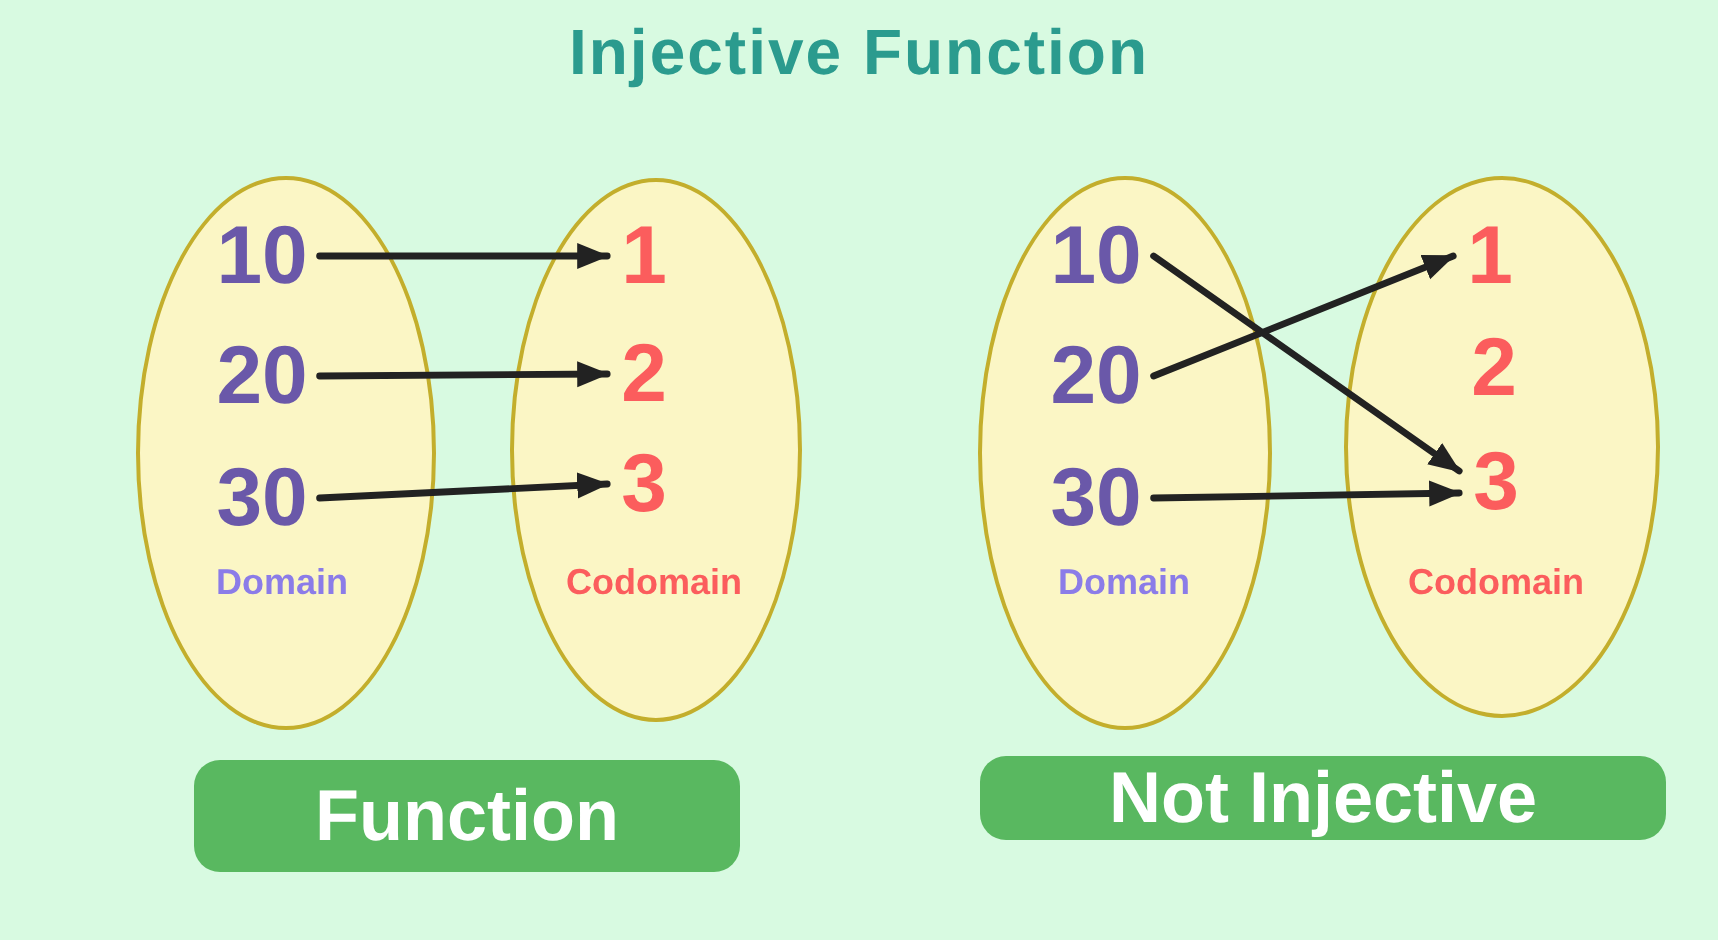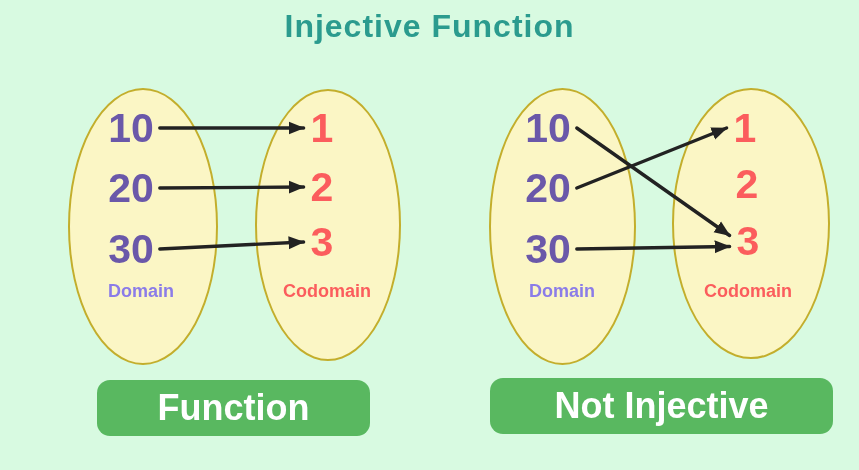--- a/index.html
+++ b/index.html
@@ -58,21 +58,21 @@
   .codomain-label{color:var(--codomainText);}
   .caption-pill{
     position:absolute;
     background:var(--buttonBg);
     border-radius:13px;
     display:flex;align-items:center;justify-content:center;
     color:var(--buttonText);
     font-size:36px;font-weight:bold;
   }
   .caption-injective{left:97px;top:380px;width:273px;height:56px;}
-  .caption-not-injective{left:490px;top:378px;width:343px;height:56px;}
+  .caption-not-injective{left:490px;top:378px;width:343px;height:42px;}
   #arrows{
     position:absolute;left:0;top:0;width:859px;height:470px;
     pointer-events:none;
   }
 </style>
 </head>
 <body>
 
 <div id="stage">
 

